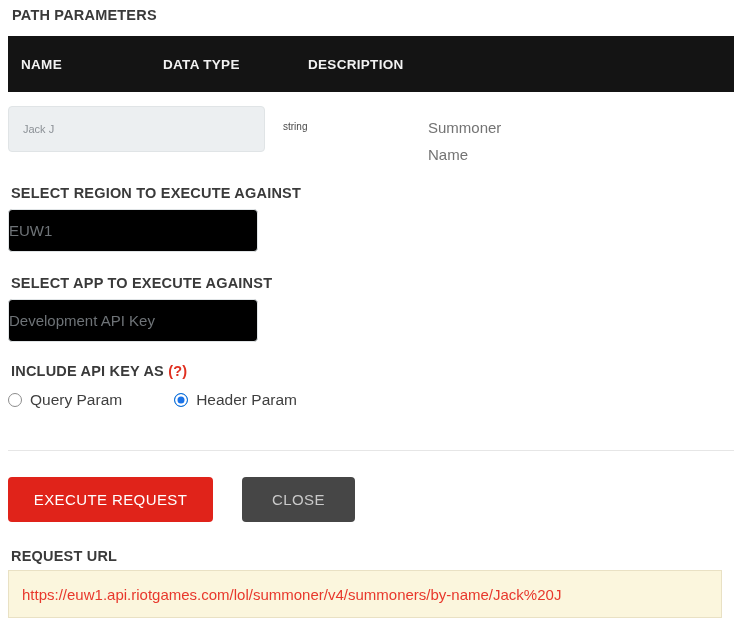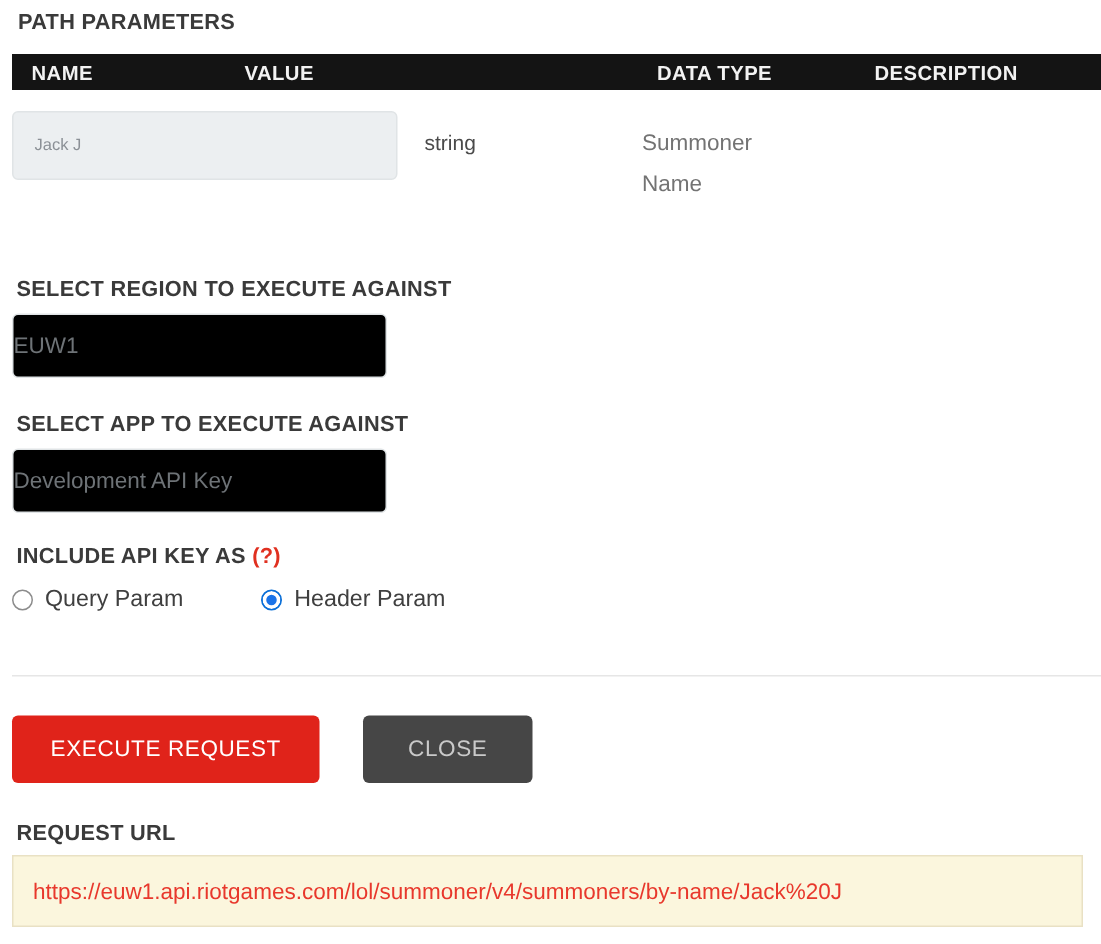--- a/index.html
+++ b/index.html
@@ -33,21 +33,21 @@
 
   #params-table {
     position: absolute;
     left: 8px;
     top: 36px;
     width: 726px;
   }
 
   #params-header {
     background: #141414;
-    height: 24px;
+    height: 56px;
     display: flex;
     align-items: center;
     color: #ffffff;
   }
   #params-header .th {
     font-size: 13.5px;
     font-weight: bold;
     letter-spacing: 0.3px;
     text-transform: uppercase;
     color: #f2f2f2;
@@ -83,21 +83,21 @@
     border-radius: 4px;
     box-sizing: border-box;
     font-family: "Liberation Sans", sans-serif;
     font-size: 11px;
     color: #7b7f84;
     padding: 0 14px;
     outline: none;
   }
   .param-input::placeholder { color: #8b9096; }
   .param-type {
-    font-size: 14px;
+    font-size: 10px;
     color: #4a4a4a;
     line-height: 22px;
     padding-top: 10px;
   }
   .param-desc {
     font-size: 15px;
     color: #737373;
     line-height: 27px;
     padding-top: 8px;
     max-width: 105px;
@@ -246,21 +246,20 @@
 </style>
 </head>
 <body>
 
 <div id="path-params-title" class="section-title">PATH PARAMETERS</div>
 
 <div id="params-table">
 
   <div id="params-header">
     <div class="th col-name">NAME</div>
-    <div class="th col-value">VALUE</div>
     <div class="th col-type">DATA TYPE</div>
     <div class="th col-desc">DESCRIPTION</div>
   </div>
 
   <div id="params-body">
     <div class="param-row">
 
 
       <div class="col-value">
         <input class="param-input" type="text" placeholder="Jack J" style="">

